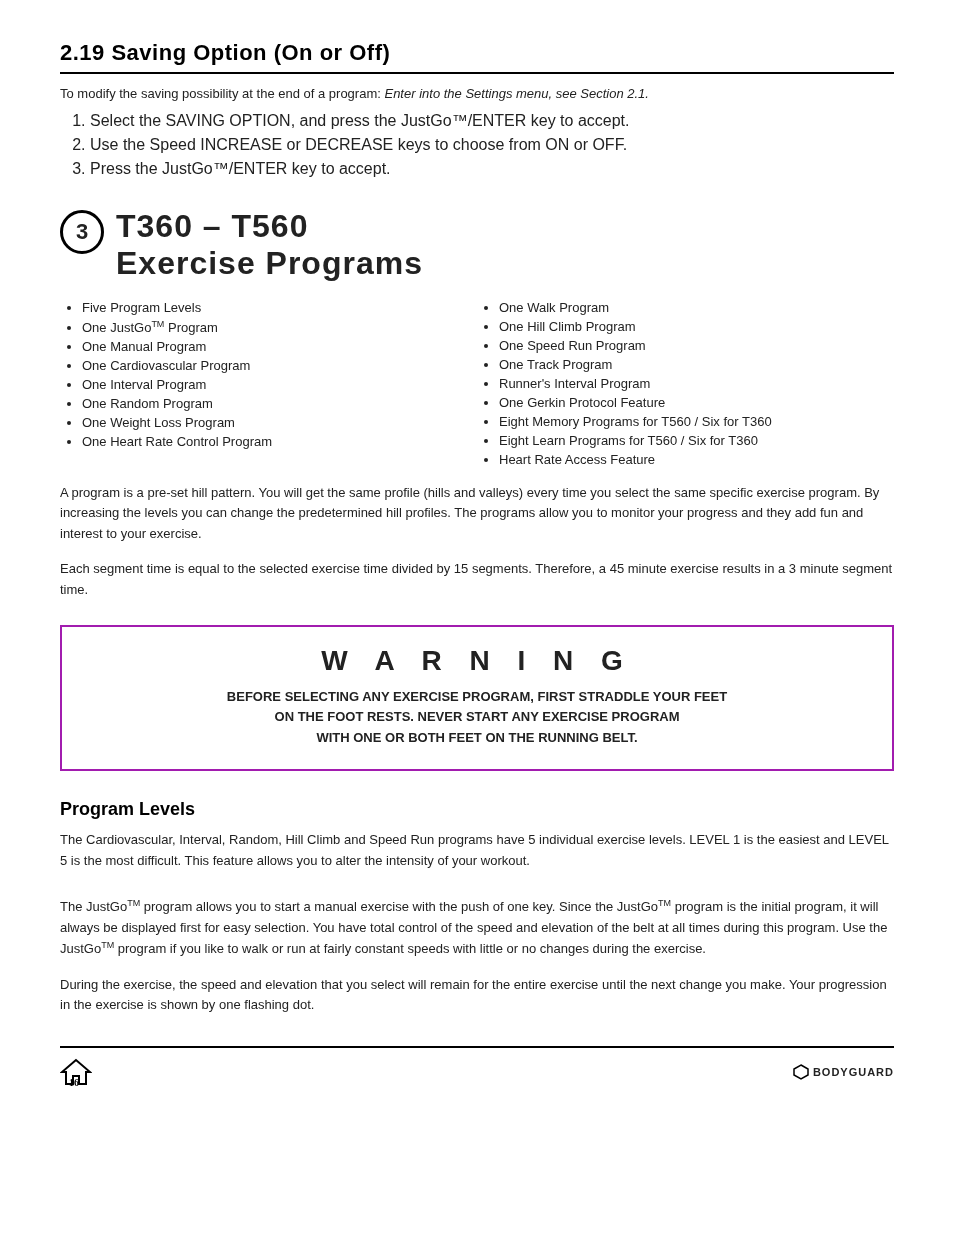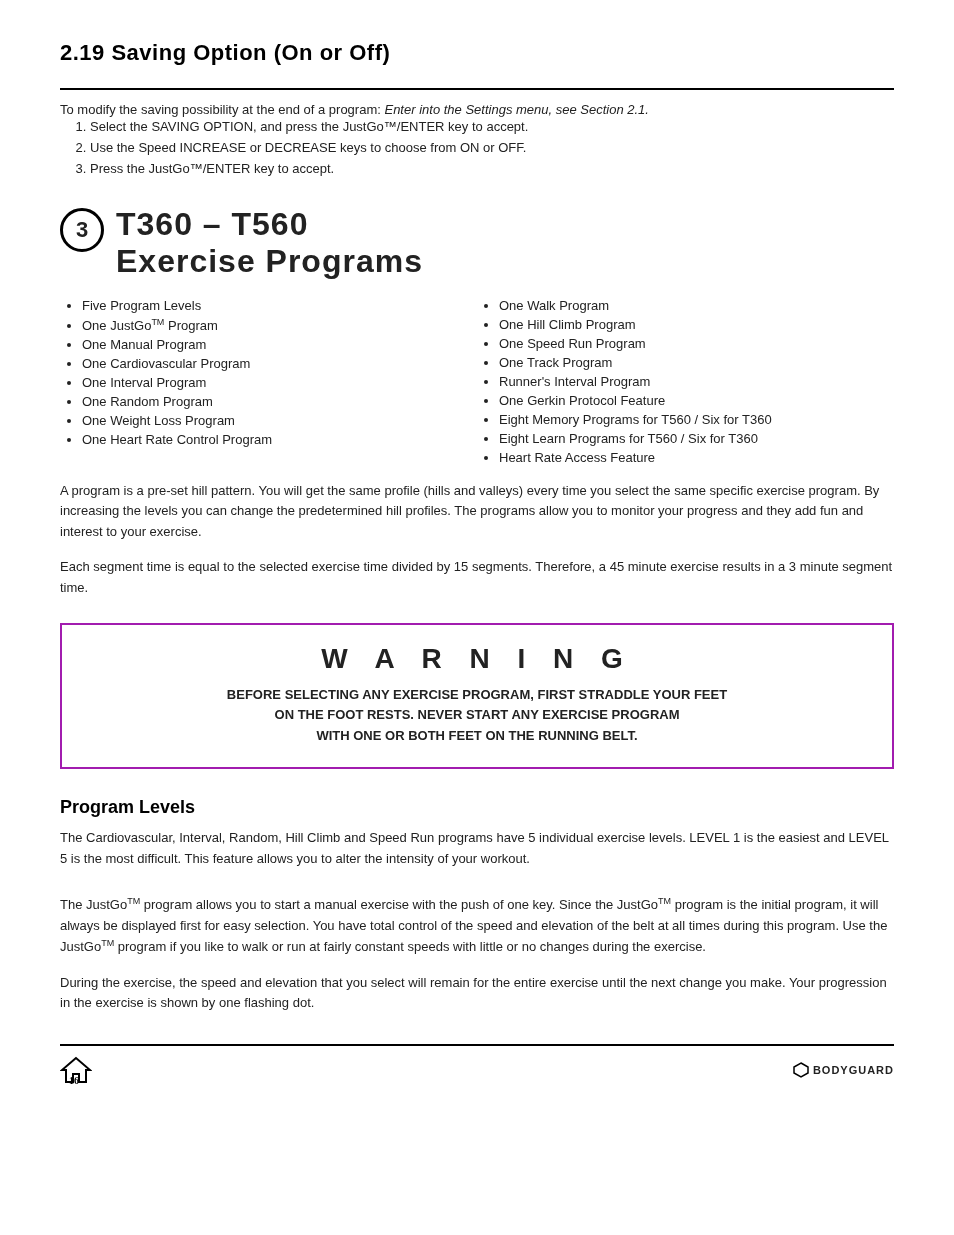--- a/index.html
+++ b/index.html
@@ -11,28 +11,28 @@
       width: 954px;
       min-height: 1235px;
       padding: 40px 60px 40px 60px;
     }
     h2.section-title {
       font-family: Arial, Helvetica, sans-serif;
       font-size: 22px;
       font-weight: 900;
       color: #000;
       border-bottom: 2px solid #000;
-      padding-bottom: 22px;
+      padding-bottom: 6px;
       margin-bottom: 12px;
       letter-spacing: 0.5px;
     }
     .section-19 { margin-bottom: 30px; }
-    .section-19 p { font-size: 13px; margin-bottom: 2px; }
+    .section-19 p { font-size: 13px; margin-bottom: 11px; }
     .section-19 ol { margin-left: 30px; }
-    .section-19 ol li { margin-bottom: 6px; font-size: 13px; }
+    .section-19 ol li { margin-bottom: 6px; font-size: 16px; }
     .chapter-header {
       display: flex;
       align-items: flex-start;
       margin: 30px 0 18px 0;
     }
     .chapter-icon {
       width: 44px;
       height: 44px;
       border: 3px solid #000;
       border-radius: 50%;

